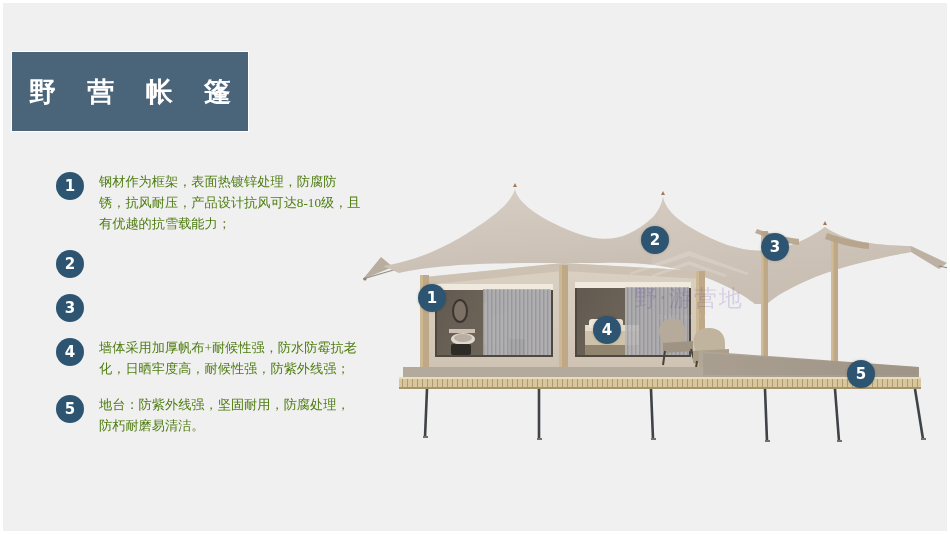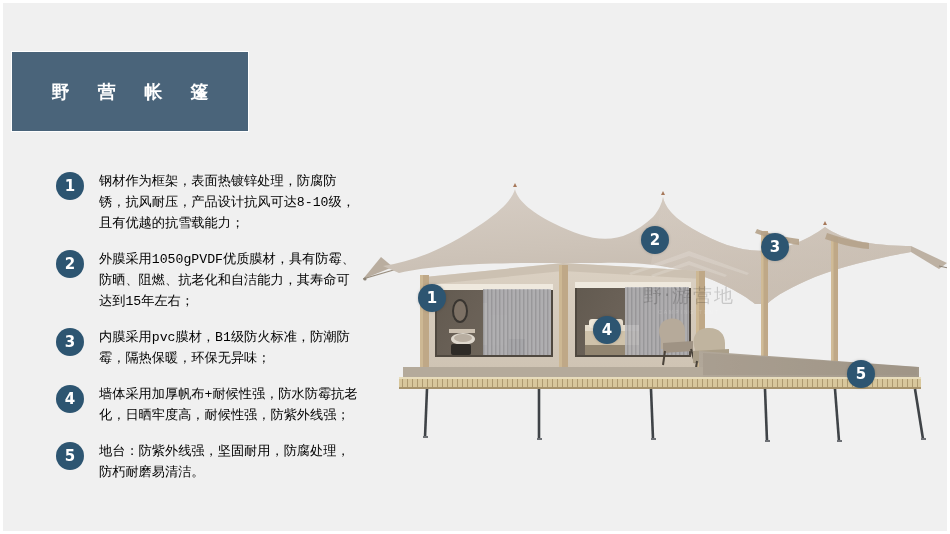--- a/index.html
+++ b/index.html
@@ -33,21 +33,21 @@
     height: 81px;
     background: #4a647a;
     border: 1px solid #ffffff;
     box-sizing: border-box;
     display: flex;
     align-items: center;
     justify-content: center;
   }
   #title-text {
     color: #ffffff;
-    font-size: 18px;
+    font-size: 27px;
     font-weight: bold;
     letter-spacing: 11px;
     text-indent: 11px;
     white-space: nowrap;
     font-family: "DejaVu Sans", "Liberation Sans", sans-serif;
   }
 
   
   #feature-list {
     position: absolute;
@@ -73,22 +73,22 @@
     display: flex;
     align-items: center;
     justify-content: center;
     margin-top: 1px;
     font-family: "DejaVu Sans", "Liberation Sans", sans-serif;
   }
   .feature-text {
     margin-left: 15px;
     font-size: 13.2px;
     line-height: 21px;
-    color: #000000;
-    font-family: Liberation Mono, monospace;
+    color: #4d7c0f;
+    font-family: Liberation Serif, serif;
     width: 262px;
   }
 
   
   #tent-figure {
     position: absolute;
     left: 360px;
     top: 150px;
     width: 590px;
     height: 290px;
@@ -121,22 +121,22 @@
   #watermark {
     position: absolute;
     left: 596px;
     top: 245px;
     width: 180px;
     height: 62px;
     opacity: 0.16;
     pointer-events: none;
   }
   #watermark-label {
-    font-size: 19px;
-    color: #000000;
+    font-size: 23px;
+    color: #4c1d95;
     letter-spacing: 2px;
     text-align: center;
     font-family: "DejaVu Sans", "Liberation Sans", sans-serif;
     margin-top: 1px;
   }
   #watermark-sub {
     font-size: 5px;
     color: #ffffff;
     letter-spacing: 2px;
     text-align: center;
@@ -154,26 +154,24 @@
 
   <div id="feature-list">
 
     <div class="feature-item">
       <div class="feature-badge">1</div>
       <div class="feature-text">钢材作为框架，表面热镀锌处理，防腐防锈，抗风耐压，产品设计抗风可达8-10级，且有优越的抗雪载能力；</div>
     </div>
 
     <div class="feature-item">
       <div class="feature-badge">2</div>
-      <div class="feature-text">外膜采用1050gPVDF优质膜材，具有防霉、防晒、阻燃、抗老化和自洁能力，其寿命可达到15年左右；</div>
     </div>
 
     <div class="feature-item">
       <div class="feature-badge">3</div>
-      <div class="feature-text">内膜采用pvc膜材，B1级防火标准，防潮防霉，隔热保暖，环保无异味；</div>
     </div>
 
     <div class="feature-item">
       <div class="feature-badge">4</div>
       <div class="feature-text">墙体采用加厚帆布+耐候性强，防水防霉抗老化，日晒牢度高，耐候性强，防紫外线强；</div>
     </div>
 
     <div class="feature-item">
       <div class="feature-badge">5</div>
       <div class="feature-text">地台：防紫外线强，坚固耐用，防腐处理，防朽耐磨易清洁。</div>

